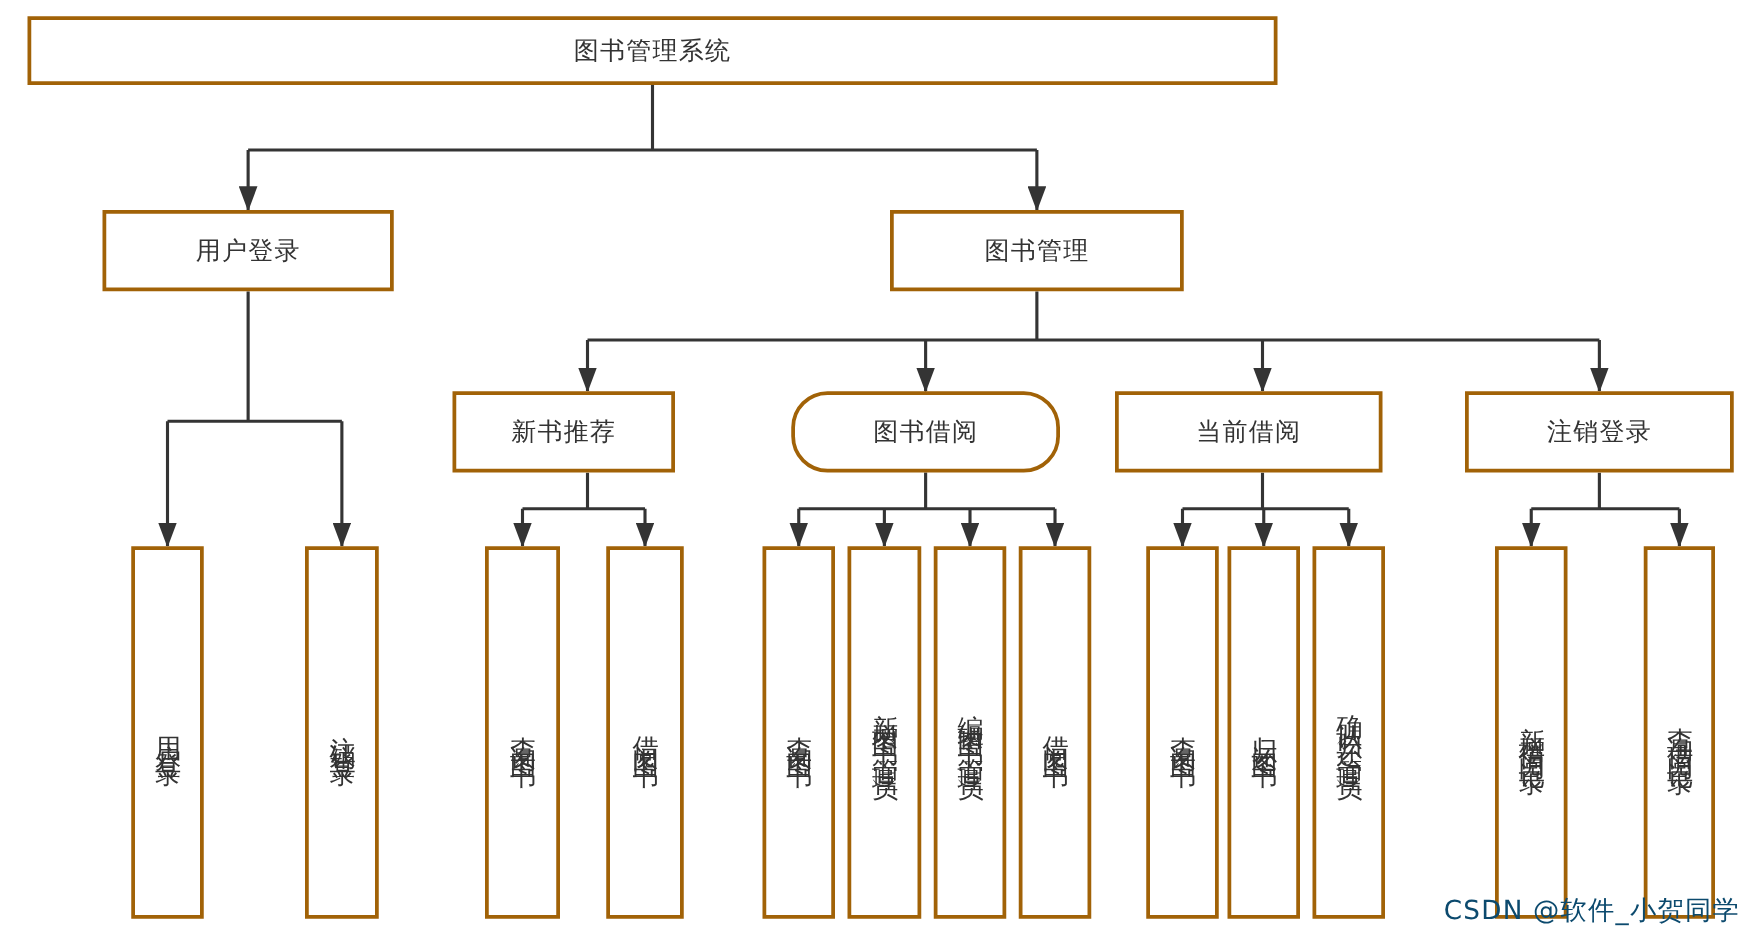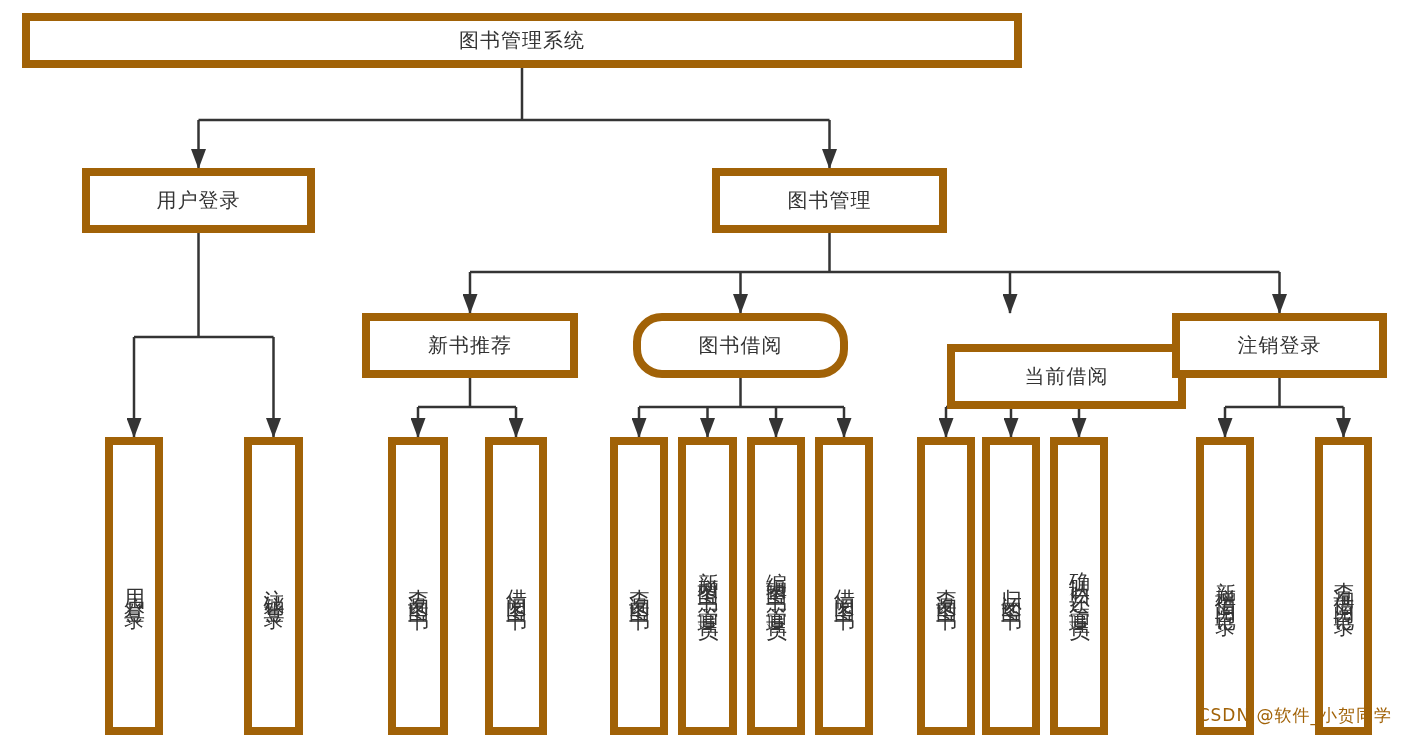--- a/index.html
+++ b/index.html
@@ -14,65 +14,65 @@
   }
   .wires {
     position: absolute;
     left: 0; top: 0;
     width: 1405px; height: 747px;
     z-index: 1;
   }
   .node {
     position: absolute;
     box-sizing: border-box;
-    border: 8px solid #a16207;
+    border: 3px solid #a16207;
     background: #ffffff;
     display: flex;
     align-items: center;
     justify-content: center;
     z-index: 2;
   }
   .hbox { font-size: 20px; letter-spacing: 1px; }
   .leaf span {
     writing-mode: vertical-rl;
     text-orientation: mixed;
     font-size: 21px;
     letter-spacing: 7px;
     line-height: 1;
     white-space: nowrap;
   }
   
   .b-root   { left: 22px;   top: 13px;  width: 1000px; height: 55px; }
   .b-login  { left: 82px;   top: 168px; width: 233px;  height: 65px; }
   .b-mgmt   { left: 712px;  top: 168px; width: 235px;  height: 65px; }
-  .b-newrec { left: 362px;  top: 313px; width: 216px;  height: 65px; }
+  .b-newrec { left: 362px;  top: 313px; width: 178px;  height: 65px; }
   .b-borrow { left: 633px;  top: 313px; width: 215px;  height: 65px; border-radius: 29px; }
-  .b-currb  { left: 947px;  top: 313px; width: 239px;  height: 65px; margin-top: 31px; }
+  .b-currb  { left: 892px;  top: 313px; width: 214px;  height: 65px; }
   .b-record { left: 1172px; top: 313px; width: 215px;  height: 65px; }
   
   .leaf { top: 437px; height: 298px; }
   .l1  { left: 105px;  width: 58px; }
   .l2  { left: 244px;  width: 59px; }
   .l3  { left: 388px;  width: 60px; }
   .l4  { left: 485px;  width: 62px; }
   .l5  { left: 610px;  width: 58px; }
   .l6  { left: 678px;  width: 59px; }
   .l7  { left: 747px;  width: 58px; }
   .l8  { left: 815px;  width: 58px; }
   .l9  { left: 917px;  width: 58px; }
   .l10 { left: 982px;  width: 58px; }
   .l11 { left: 1050px; width: 58px; }
   .l12 { left: 1196px; width: 58px; }
   .l13 { left: 1315px; width: 57px; }
   .watermark {
     position: absolute;
     right: 13px;
-    bottom: 20px;
-    font-size: 17px;
-    color: #a16207;
+    bottom: 5px;
+    font-size: 21px;
+    color: #0c4a6e;
     letter-spacing: 1px;
     z-index: 3;
   }
 </style>
 </head>
 <body>
 
 <div class="stage">
 
   <svg class="wires" width="1405" height="747" viewBox="0 0 1405 747" xmlns="http://www.w3.org/2000/svg">

